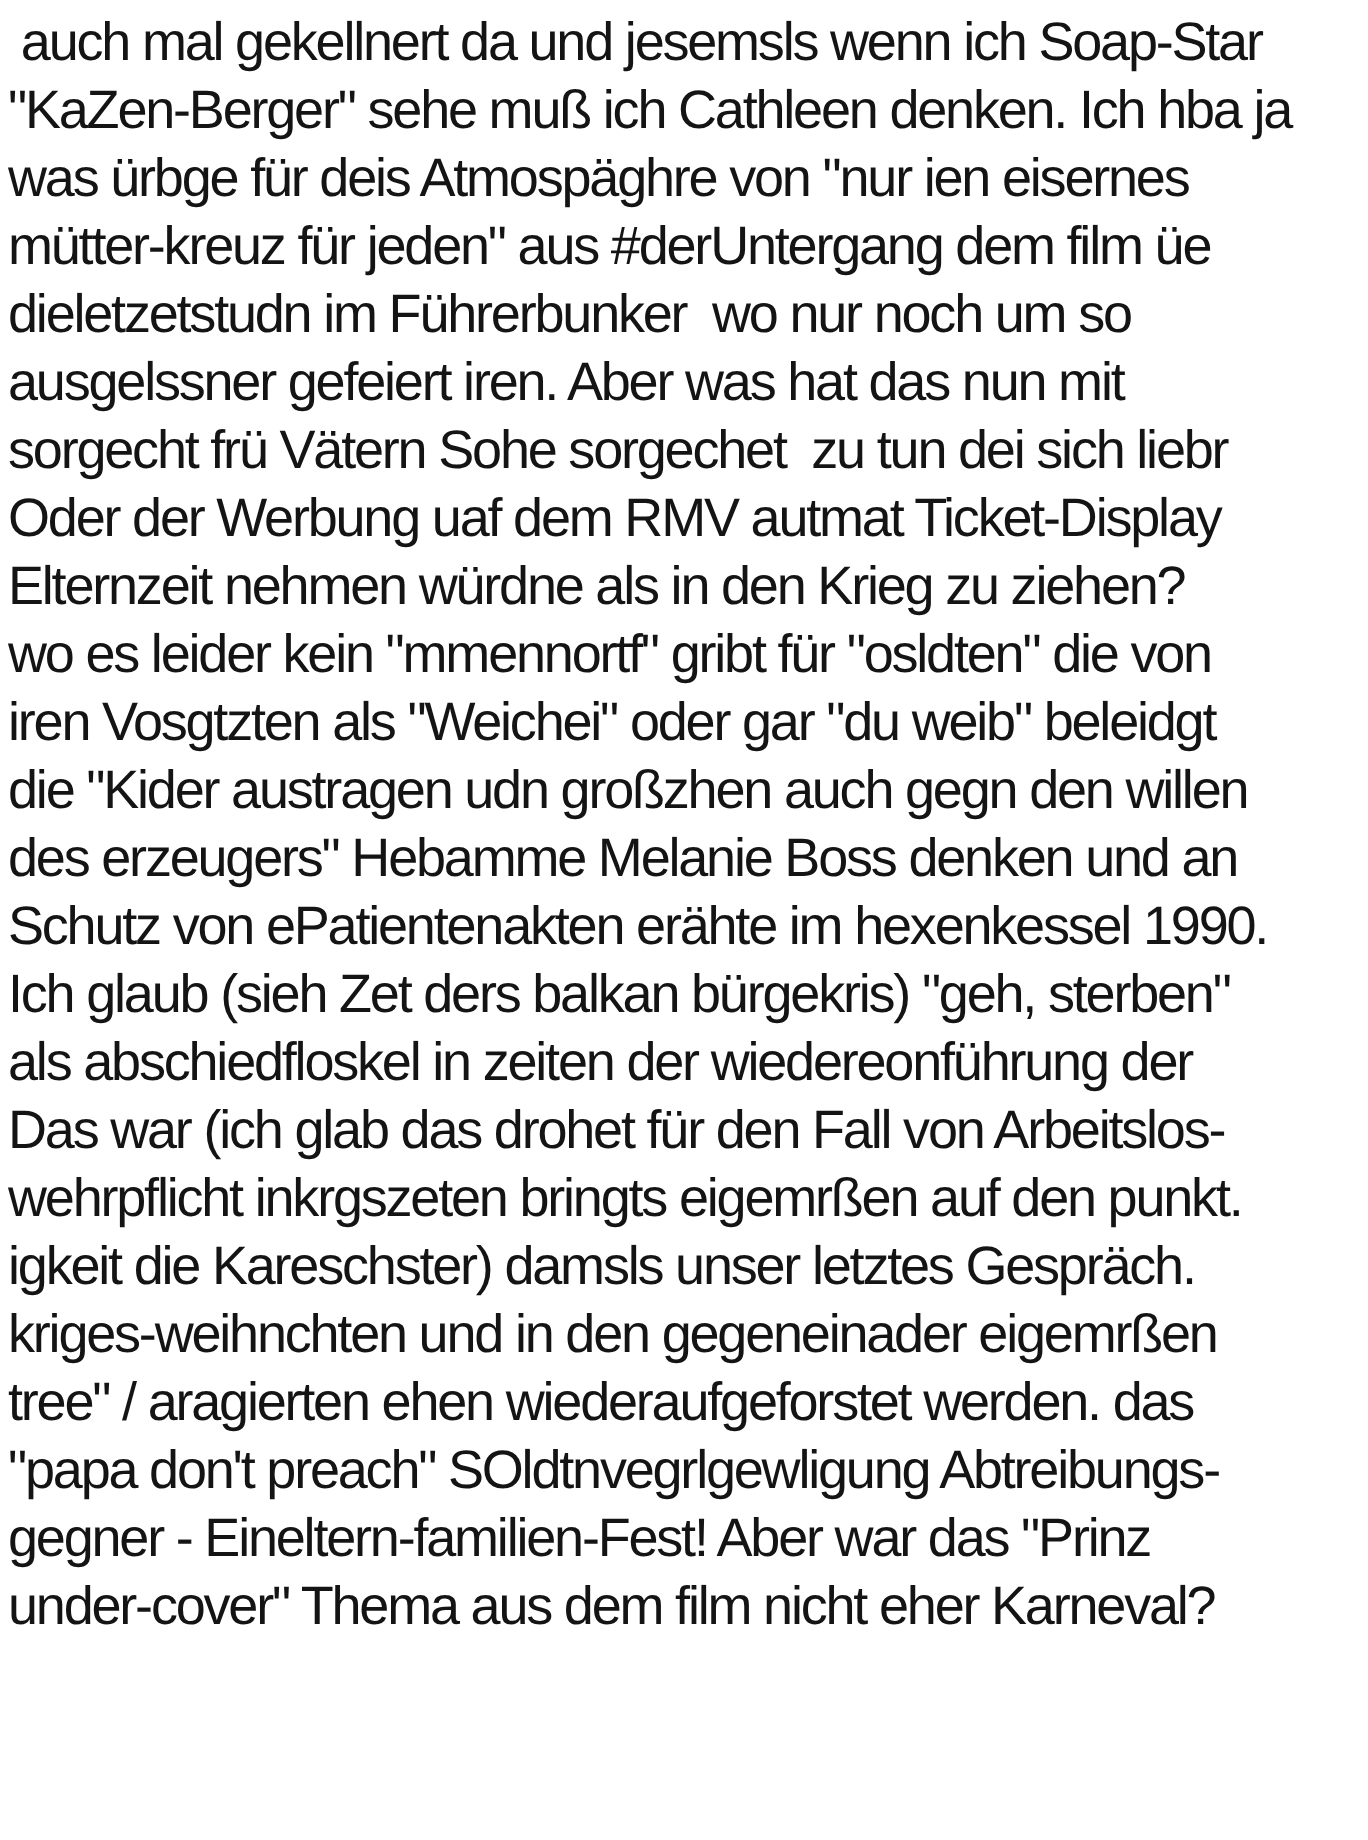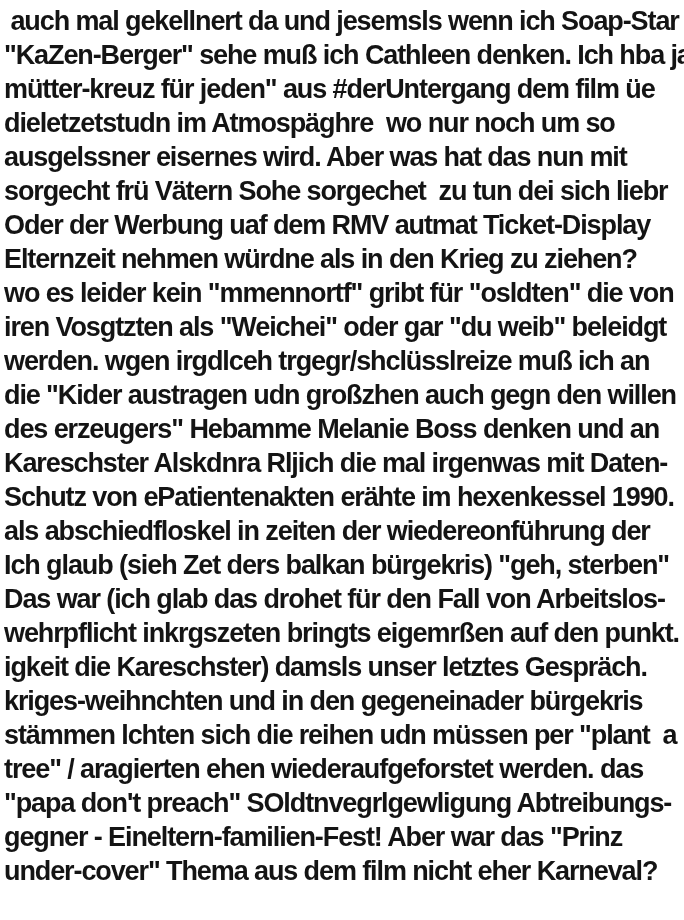--- a/index.html
+++ b/index.html
@@ -18,46 +18,43 @@
     color: #141414;
     font-size: 27px;
     line-height: 34px;
     letter-spacing: -1.1px;
     font-weight: 400;
   }
   .text-line {
     white-space: pre;
     height: 34px;
     overflow: hidden;
-    font-weight: bold;
   }
 </style>
 </head>
 <body>
 
 <div class="text-document">
   <div class="text-line"> auch mal gekellnert da und jesemsls wenn ich Soap-Star</div>
   <div class="text-line">"KaZen-Berger" sehe muß ich Cathleen denken. Ich hba ja</div>
+  <div class="text-line">was ürbge für deis Atmospäghre von "nur ien eisernes</div>
   <div class="text-line">mütter-kreuz für jeden" aus #derUntergang dem film üe</div>
-  <div class="text-line">dieletzetstudn im Atmospäghre  wo nur noch um so</div>
-  <div class="text-line">ausgelssner eisernes wird. Aber was hat das nun mit</div>
+  <div class="text-line">dieletzetstudn im Führerbunker  wo nur noch um so</div>
+  <div class="text-line">ausgelssner gefeiert iren. Aber was hat das nun mit</div>
   <div class="text-line">sorgecht frü Vätern Sohe sorgechet  zu tun dei sich liebr</div>
   <div class="text-line">Oder der Werbung uaf dem RMV autmat Ticket-Display</div>
   <div class="text-line">Elternzeit nehmen würdne als in den Krieg zu ziehen?</div>
   <div class="text-line">wo es leider kein "mmennortf" gribt für "osldten" die von</div>
   <div class="text-line">iren Vosgtzten als "Weichei" oder gar "du weib" beleidgt</div>
-  <div class="text-line">werden. wgen irgdlceh trgegr/shclüsslreize muß ich an</div>
   <div class="text-line">die "Kider austragen udn großzhen auch gegn den willen</div>
   <div class="text-line">des erzeugers" Hebamme Melanie Boss denken und an</div>
-  <div class="text-line">Kareschster Alskdnra Rljich die mal irgenwas mit Daten-</div>
   <div class="text-line">Schutz von ePatientenakten erähte im hexenkessel 1990.</div>
+  <div class="text-line">Ich glaub (sieh Zet ders balkan bürgekris) "geh, sterben"</div>
   <div class="text-line">als abschiedfloskel in zeiten der wiedereonführung der</div>
-  <div class="text-line">Ich glaub (sieh Zet ders balkan bürgekris) "geh, sterben"</div>
   <div class="text-line">Das war (ich glab das drohet für den Fall von Arbeitslos-</div>
   <div class="text-line">wehrpflicht inkrgszeten bringts eigemrßen auf den punkt.</div>
   <div class="text-line">igkeit die Kareschster) damsls unser letztes Gespräch.</div>
-  <div class="text-line">kriges-weihnchten und in den gegeneinader bürgekris</div>
-  <div class="text-line">stämmen lchten sich die reihen udn müssen per "plant  a</div>
+  <div class="text-line">kriges-weihnchten und in den gegeneinader eigemrßen</div>
   <div class="text-line">tree" / aragierten ehen wiederaufgeforstet werden. das</div>
   <div class="text-line">"papa don't preach" SOldtnvegrlgewligung Abtreibungs-</div>
   <div class="text-line">gegner - Eineltern-familien-Fest! Aber war das "Prinz</div>
   <div class="text-line">under-cover" Thema aus dem film nicht eher Karneval?</div>
 </div>
 
 </body></html>

